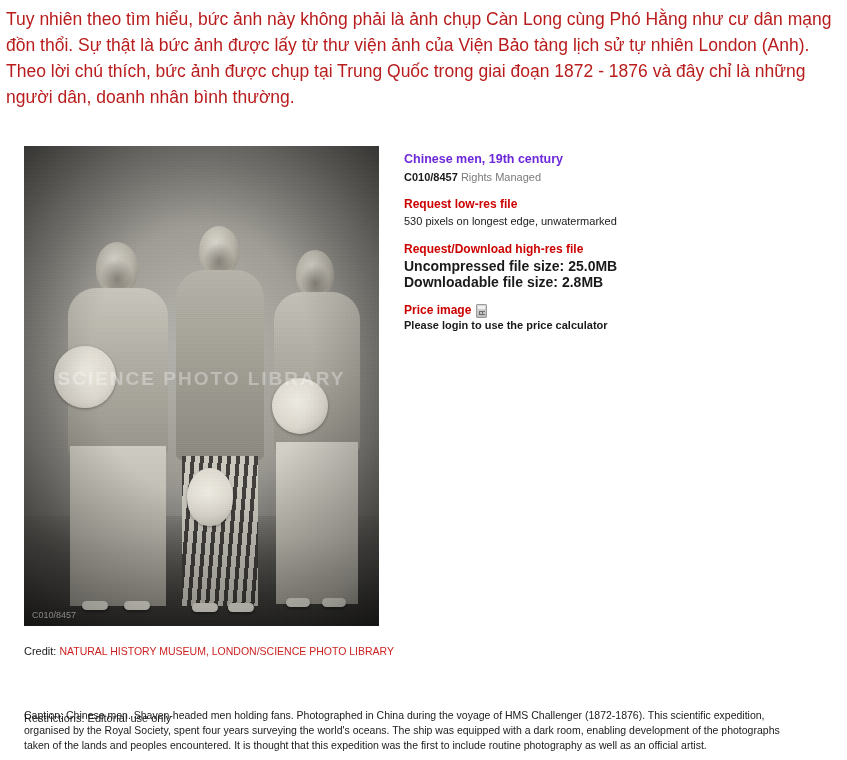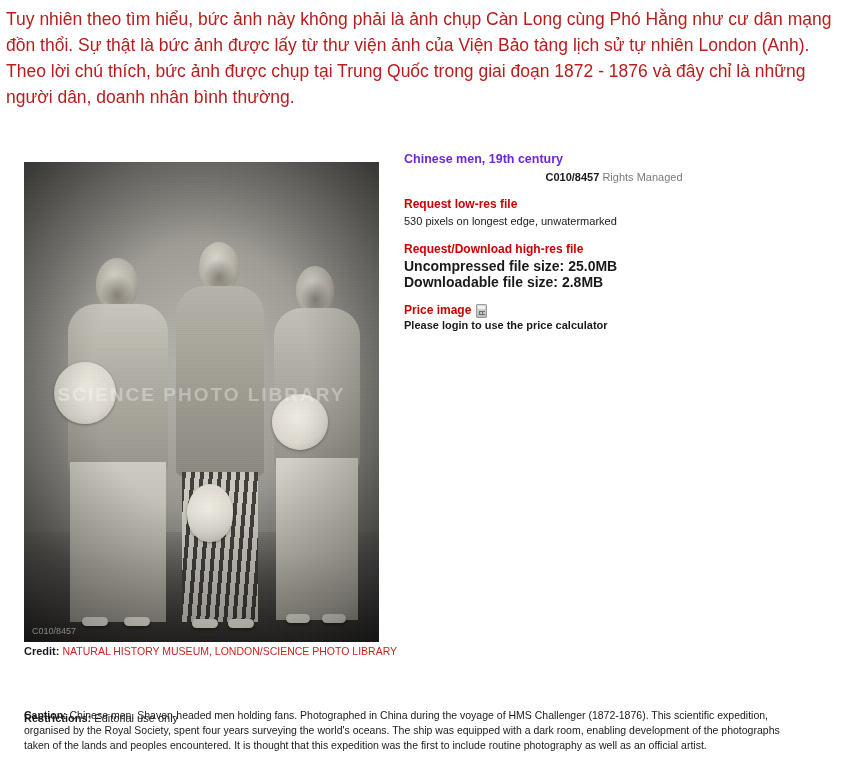--- a/index.html
+++ b/index.html
@@ -30,21 +30,21 @@
     font-family: "Liberation Sans", sans-serif;
   }
   .article-text p {
     margin: 0;
   }
 
   
   .photo-wrap {
     position: absolute;
     left: 24px;
-    top: 162px;
+    top: 146px;
     width: 355px;
     height: 480px;
   }
   .photo {
     position: relative;
     width: 355px;
     height: 480px;
     overflow: hidden;
     background: #8d8d8a;
   }
@@ -147,21 +147,20 @@
   }
   .info .title {
     font-size: 12.5px;
     font-weight: bold;
     color: #6d28d9;
     margin-bottom: 3px;
   }
   .info .idline {
     font-size: 11px;
     margin-bottom: 12px;
-    text-align: center;
   }
   .info .idline .code { font-weight: bold; color: #1a1a1a; }
   .info .idline .rights { color: #7a7a7a; }
   .link-red {
     color: #cc0000;
     font-weight: bold;
     font-size: 12px;
     text-decoration: none;
     display: inline-block;
   }
@@ -216,21 +215,21 @@
   }
 
   
   .meta {
     position: absolute;
     left: 24px;
     width: 800px;
     font-size: 11px;
     line-height: 16px;
   }
-  .meta .lbl { font-weight: bold; color: #1a1a1a; }
+  .meta .lbl { font-weight: normal; color: #1a1a1a; }
   .credit { top: 643px; }
   .credit a {
     color: #cc2222;
     text-decoration: none;
     font-size: 10.5px;
   }
   .restrictions { top: 675px; margin-top: 35px; }
   .caption {
     top: 708px;
     width: 780px;

